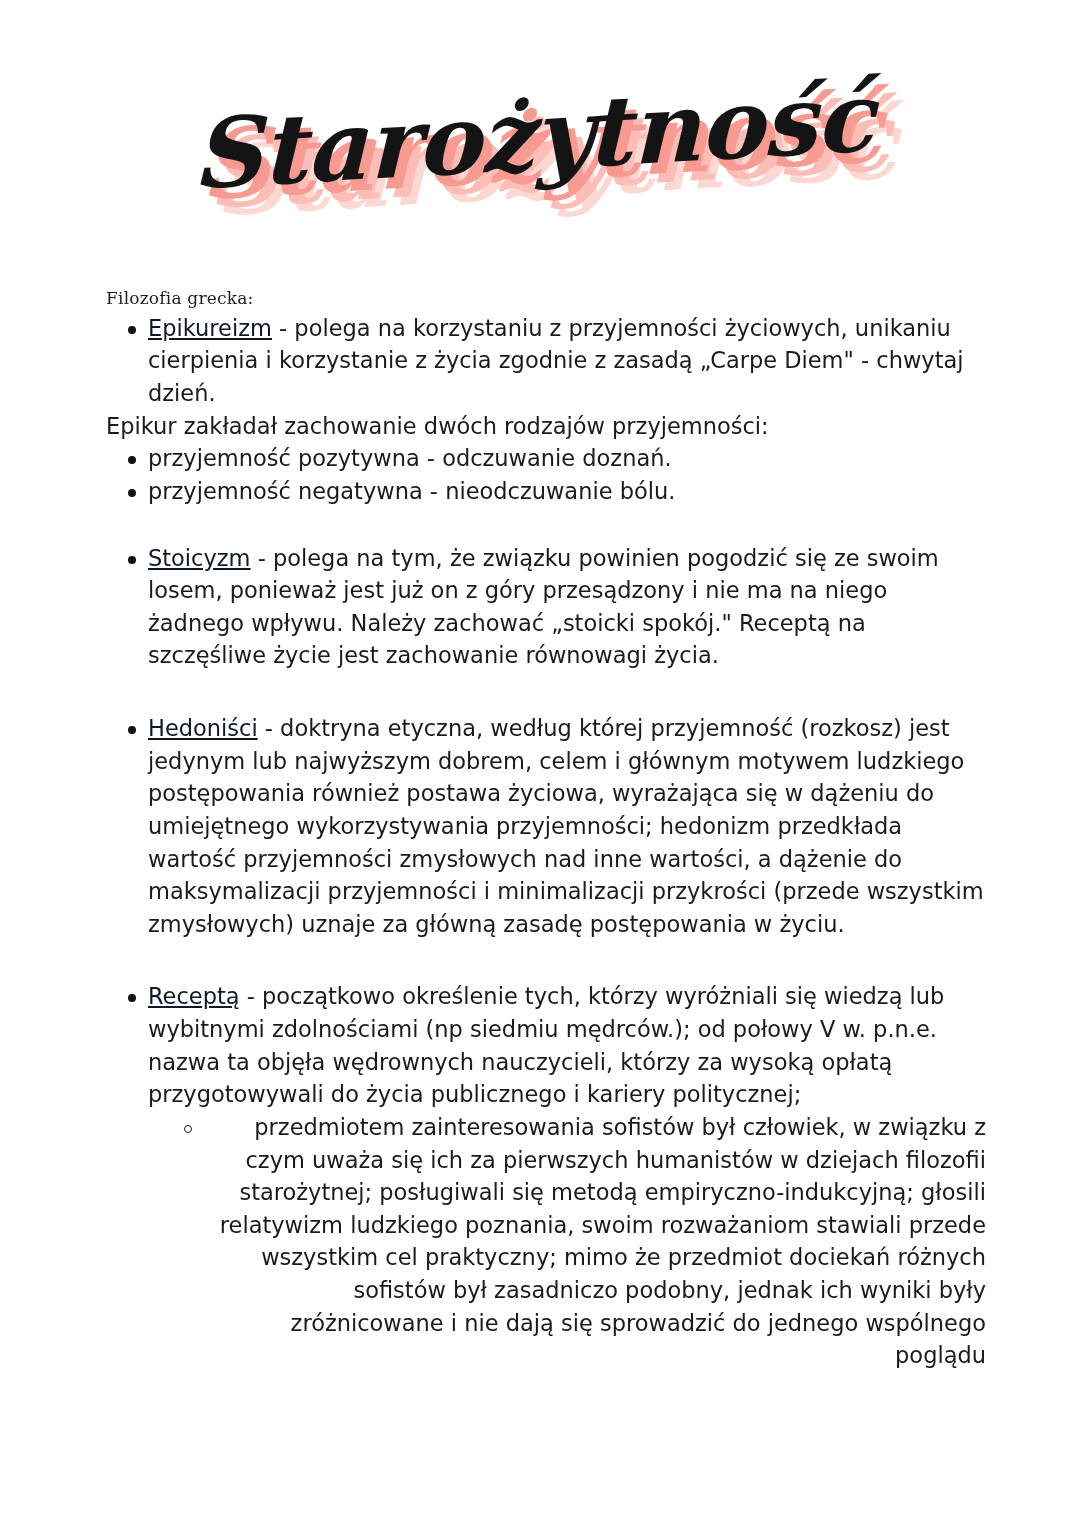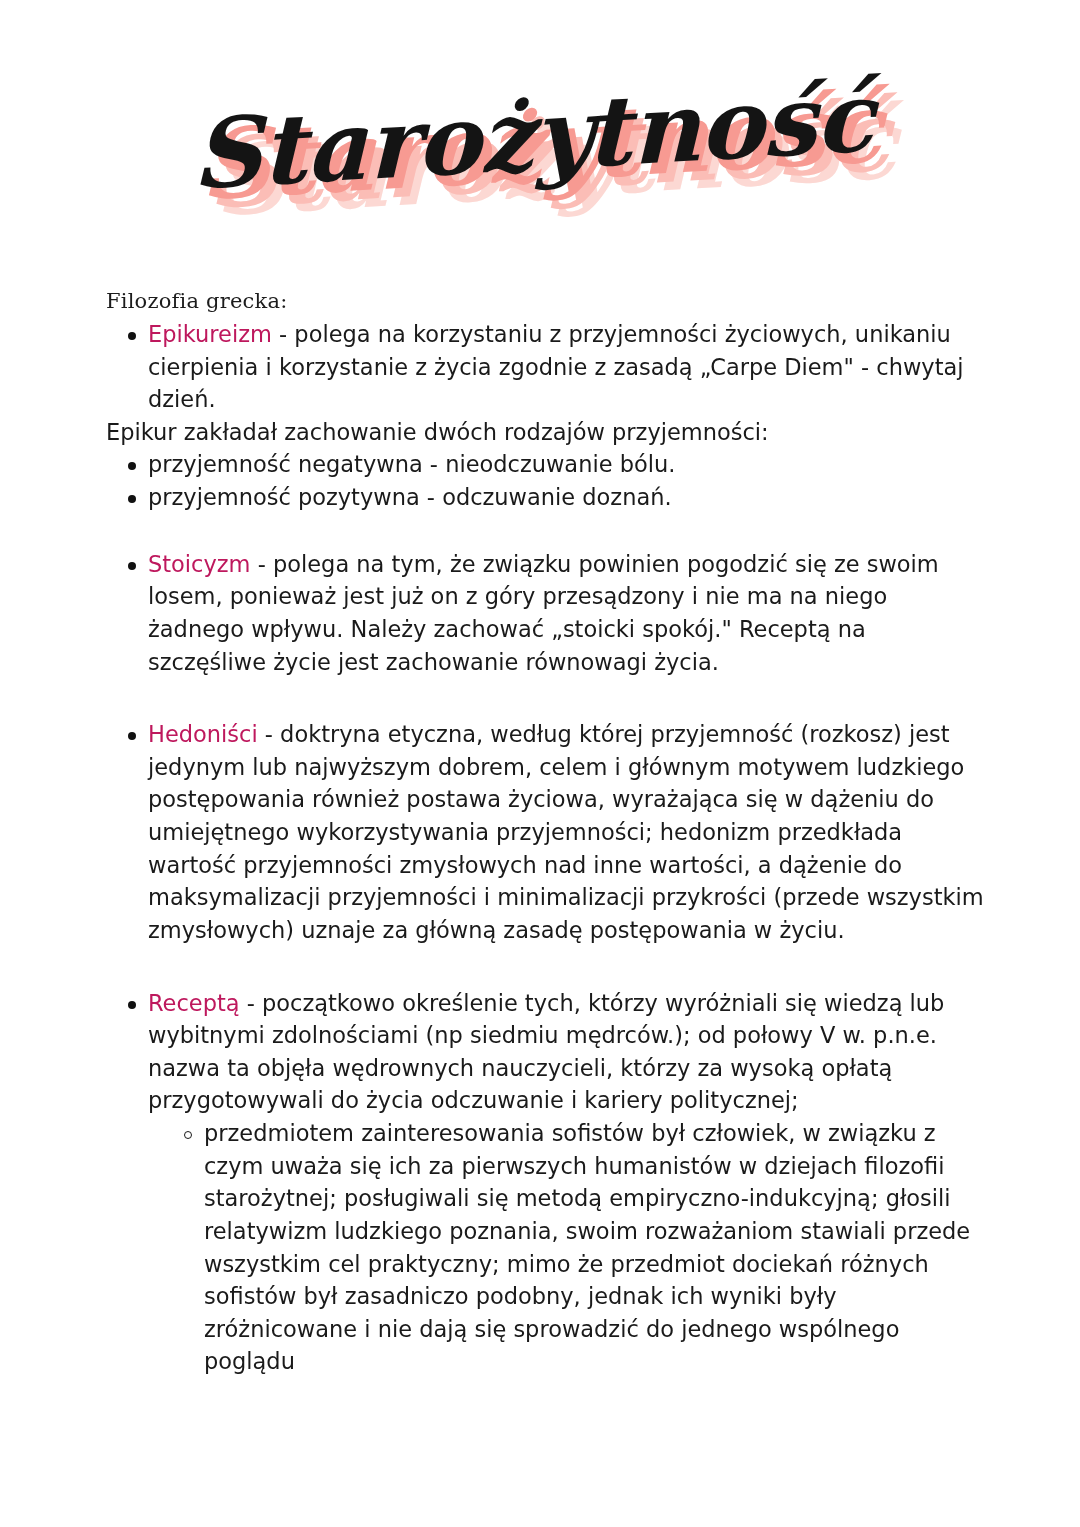--- a/index.html
+++ b/index.html
@@ -52,21 +52,21 @@
   
   .content {
     position: absolute;
     left: 106px;
     top: 286px;
     width: 880px;
   }
 
   .fancy {
     font-family: "DejaVu Serif", serif;
-    font-size: 21px;
+    font-size: 17px;
     line-height: 1.52;
     color: #1c1c1c;
     letter-spacing: 0.2px;
     margin: 0;
   }
 
   .plain {
     font-family: "DejaVu Sans", sans-serif;
     font-size: 22.5px;
     line-height: 1.45;
@@ -92,41 +92,43 @@
     width: 8px;
     height: 8px;
     border-radius: 50%;
     background: #111111;
   }
 
   ul.lvl2 {
     list-style: none;
     margin: 0;
     padding: 0;
+    text-align: right;
   }
   ul.lvl2 > li {
     position: relative;
     padding-left: 42px;
     margin-left: 56px;
   }
   ul.lvl2 > li::before {
     content: "";
     position: absolute;
     left: 22px;
     top: 14px;
     width: 8px;
     height: 8px;
     border-radius: 50%;
     background: transparent;
     border: 1.6px solid #1a1a1a;
     box-sizing: border-box;
   }
 
   .term {
-    color: #be185d;
+    color: #0f172a;
+    text-decoration: underline;
   }
   .gap-md { height: 34px; }
   .gap-lg { height: 40px; }
 </style>
 </head>
 <body>
 
 <div class="page">
 
   <div class="title-wrap">
@@ -140,24 +142,24 @@
     <ul class="lvl1">
       <li>
         <p class="plain"><span class="term">Epikureizm</span><span> - polega na korzystaniu z przyjemności życiowych, unikaniu cierpienia i korzystanie z życia zgodnie z zasadą „Carpe Diem" - chwytaj dzień.</span></p>
       </li>
     </ul>
 
     <p class="plain">Epikur zakładał zachowanie dwóch rodzajów przyjemności:</p>
 
     <ul class="lvl1">
       <li>
-        <p class="plain">przyjemność negatywna - nieodczuwanie bólu.</p>
+        <p class="plain">przyjemność pozytywna - odczuwanie doznań.</p>
       </li>
       <li>
-        <p class="plain">przyjemność pozytywna - odczuwanie doznań.</p>
+        <p class="plain">przyjemność negatywna - nieodczuwanie bólu.</p>
       </li>
     </ul>
 
 
     <div class="gap-md"></div>
 
     <ul class="lvl1">
       <li>
         <p class="plain"><span class="term">Stoicyzm</span><span> - polega na tym, że związku powinien pogodzić się ze swoim losem, ponieważ jest już on z góry przesądzony i nie ma na niego żadnego wpływu. Należy zachować „stoicki spokój." Receptą na szczęśliwe życie jest zachowanie równowagi życia.</span></p>
       </li>
@@ -168,21 +170,21 @@
     <ul class="lvl1">
       <li>
         <p class="plain"><span class="term">Hedoniści</span><span> - doktryna etyczna, według której przyjemność (rozkosz) jest jedynym lub najwyższym dobrem, celem i głównym motywem ludzkiego postępowania również postawa życiowa, wyrażająca się w dążeniu do umiejętnego wykorzystywania przyjemności; hedonizm przedkłada wartość przyjemności zmysłowych nad inne wartości, a dążenie do maksymalizacji przyjemności i minimalizacji przykrości (przede wszystkim zmysłowych) uznaje za główną zasadę postępowania w życiu.</span></p>
       </li>
     </ul>
 
     <div class="gap-lg"></div>
 
     <ul class="lvl1">
       <li>
-        <p class="plain"><span class="term">Receptą</span><span> - początkowo określenie tych, którzy wyróżniali się wiedzą lub wybitnymi zdolnościami (np siedmiu mędrców.); od połowy V w. p.n.e. nazwa ta objęła wędrownych nauczycieli, którzy za wysoką opłatą przygotowywali do życia odczuwanie i kariery politycznej;</span></p>
+        <p class="plain"><span class="term">Receptą</span><span> - początkowo określenie tych, którzy wyróżniali się wiedzą lub wybitnymi zdolnościami (np siedmiu mędrców.); od połowy V w. p.n.e. nazwa ta objęła wędrownych nauczycieli, którzy za wysoką opłatą przygotowywali do życia publicznego i kariery politycznej;</span></p>
       </li>
     </ul>
 
     <ul class="lvl2">
       <li>
         <p class="plain">przedmiotem zainteresowania sofistów był człowiek, w związku z czym uważa się ich za pierwszych humanistów w dziejach filozofii starożytnej; posługiwali się metodą empiryczno-indukcyjną; głosili relatywizm ludzkiego poznania, swoim rozważaniom stawiali przede wszystkim cel praktyczny; mimo że przedmiot dociekań różnych sofistów był zasadniczo podobny, jednak ich wyniki były zróżnicowane i nie dają się sprowadzić do jednego wspólnego poglądu</p>
       </li>
     </ul>
 
   </div>

